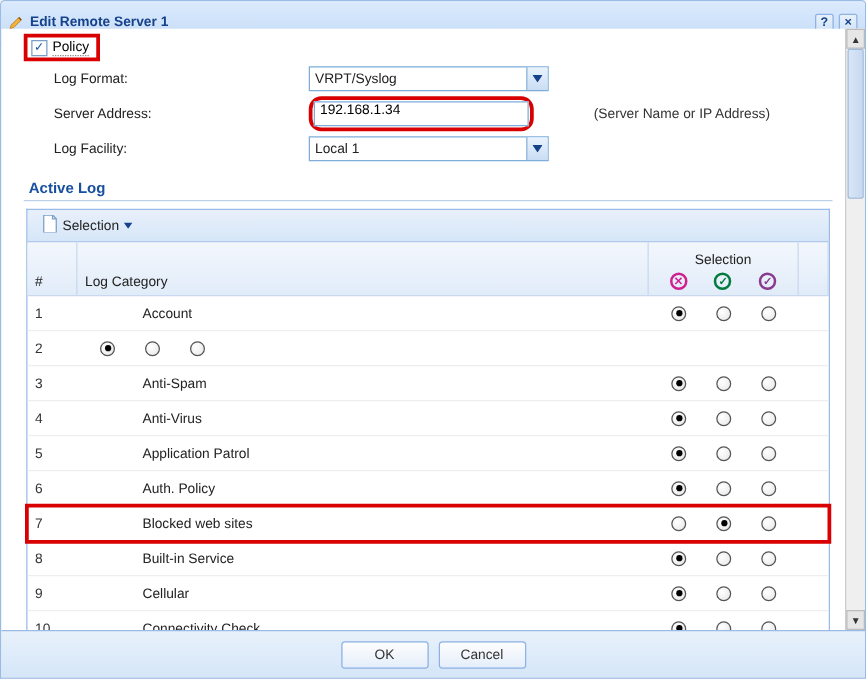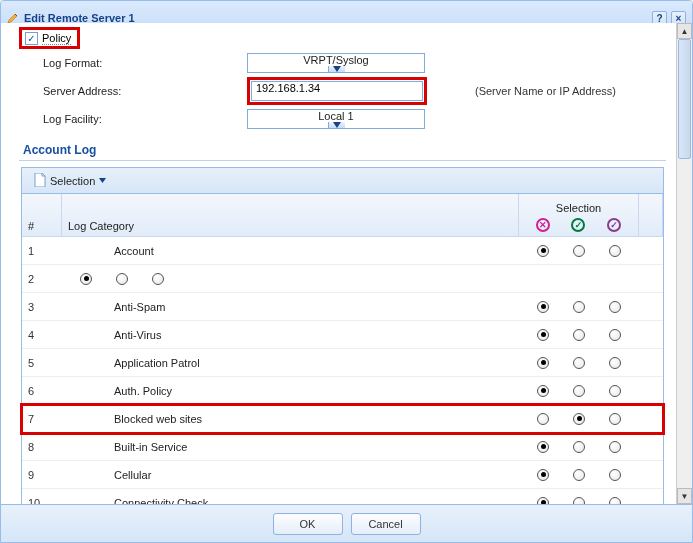--- a/index.html
+++ b/index.html
@@ -54,32 +54,32 @@
   .active-wrap { padding:0 6px 0 3px; height:22px; display:inline-flex; align-items:center; }
   .checkbox {
     width:13px;height:13px;border:1px solid #7a9ec6;background:#fff;
     display:inline-flex;align-items:center;justify-content:center;color:#1850a0;font-size:10px;margin-right:4px;cursor:pointer;
   }
   .form-row { display:flex; align-items:center; height:28px;gap:38px; }
   .form-label { width:190px; padding-left:24px; color:#222; }
   .combo {
     display:flex;align-items:center;border:1px solid #7eadd9;background:#fff;height:20px;
   }
-  .combo.w1 { width:178px;flex-direction:column; }
+  .combo.w1 { width:192px; }
   .combo .combo-text  { flex:1; padding:0 4px; color:#222; }
   .combo .combo-btn {
     width:17px;height:100%;border-left:1px solid #7eadd9;
     background:linear-gradient(to bottom,#eaf3fd,#c9ddf4);
     display:flex;align-items:center;justify-content:center;cursor:pointer;
   }
   .combo .combo-btn svg { display:block; }
   .textfield {
     height:20px;border:1px solid #7eadd9;background:#fff;width:172px;padding:0 4px;color:#000;
   }
-  .server-wrap { display:inline-flex; align-items:center; padding:1px; }
+  .server-wrap { display:inline-flex; align-items:center; padding:1px;border-radius:10px; }
   .hint { color:#333; margin-left:10px; }
   .section-title {
     color:#1850a0;font-weight:bold;font-size:12px;
     border-bottom:1px solid #bcd2ea;margin:10px 0 6px 0;padding:0 0 3px 4px;
   }
   .toolbar {
     border:1px solid #99bbe8; border-bottom:none;
     background:linear-gradient(to bottom,#e8f0fa,#d6e6f8);
     height:26px; display:flex;align-items:center;padding:0 6px;
     margin:0 2px;
@@ -201,21 +201,21 @@
         <div class="combo w1">
           <span class="combo-text">Local 1</span>
           <span class="combo-btn">
             <svg width="8" height="6" viewBox="0 0 8 6">
                 <path d="M0 0 L8 0 L4 6 Z" fill="#15428b"></path>
               </svg>
           </span>
         </div>
       </div>
 
-      <div class="section-title">Account Log</div>
+      <div class="section-title">Active Log</div>
 
       <div class="toolbar">
         <span class="toolbar-btn">
           <span class="doc-icon">
             <svg width="12" height="14" viewBox="0 0 12 14">
                 <path d="M1 0 H8 L11 3 V14 H1 Z" fill="#fff" stroke="#7a9ec6"></path>
                 <path d="M8 0 V3 H11" fill="none" stroke="#7a9ec6"></path>
               </svg>
           </span>
           <span>Selection</span>

